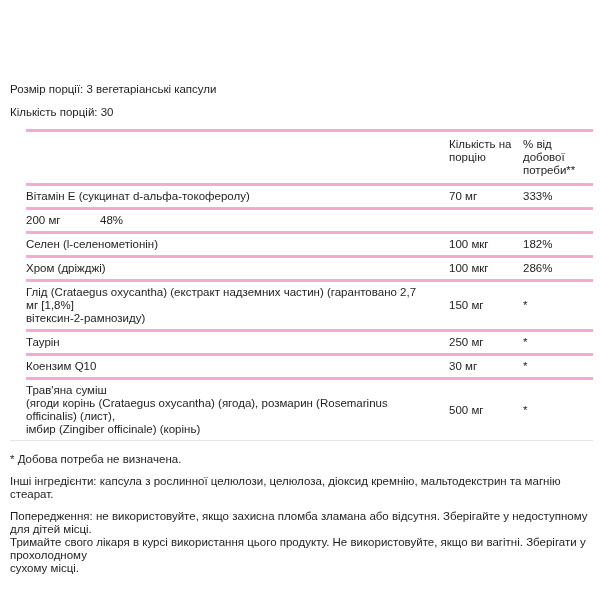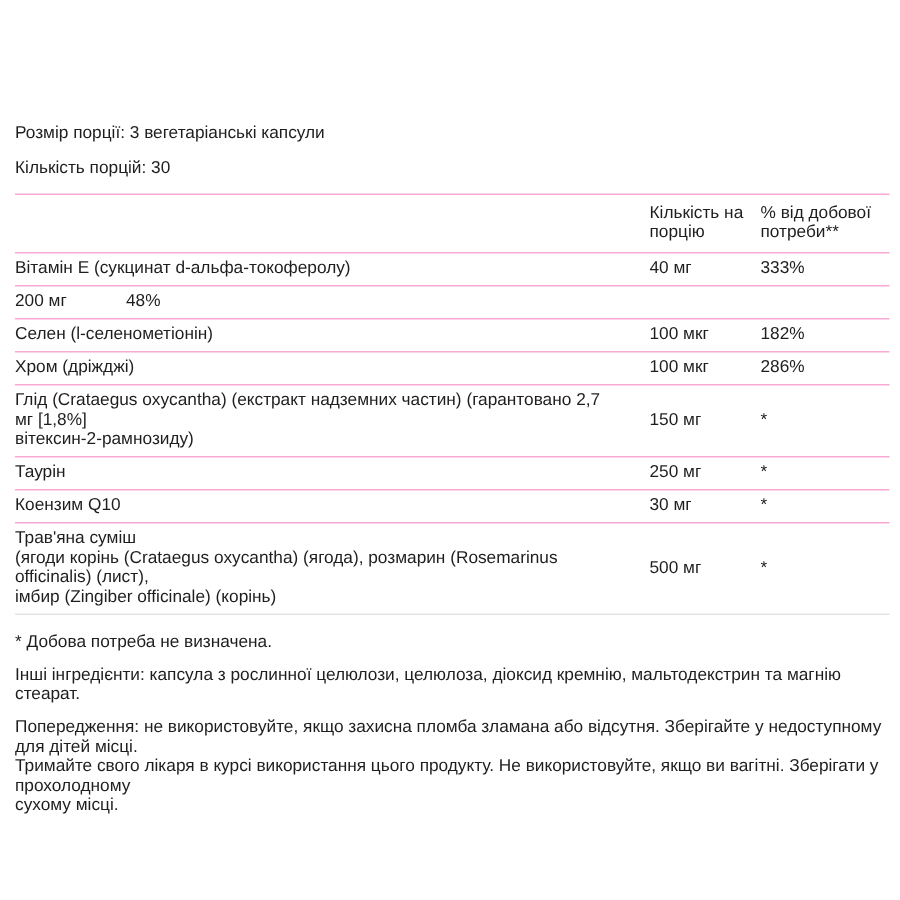--- a/index.html
+++ b/index.html
@@ -25,22 +25,23 @@
     margin: 0 0 10px 0;
     white-space: pre-line;
   }
   .facts-table {
     border-bottom: 1px solid #e4e4e4;
     width: 583px;
   }
   .t-row {
     display: flex;
     align-items: center;
-    border-top: 1px solid #f9a8d4;
+    border-top: 3px solid #f9a8d4;
     padding: 4px 0;
+    margin-left: 16px;
   }
   .t-row.header {
     align-items: flex-start;
     padding: 6px 0;
   }
   .cell { box-sizing: border-box; }
   .cell.name {
     width: 423px;
     padding-right: 24px;
     white-space: pre-line;
@@ -70,21 +71,21 @@
   <div class="facts-table">
 
     <div class="t-row header">
       <div class="cell name"></div>
       <div class="cell amount">Кількість на порцію</div>
       <div class="cell dv">% від добової потреби**</div>
     </div>
 
     <div class="t-row">
       <div class="cell name">Вітамін E (сукцинат d-альфа-токоферолу)</div>
-      <div class="cell amount">40 мг</div>
+      <div class="cell amount">70 мг</div>
       <div class="cell dv">333%</div>
     </div>
 
 
     <div class="t-row">
       <div class="cell amount">200 мг</div>
       <div class="cell dv">48%</div>
     </div>
 
     <div class="t-row">

